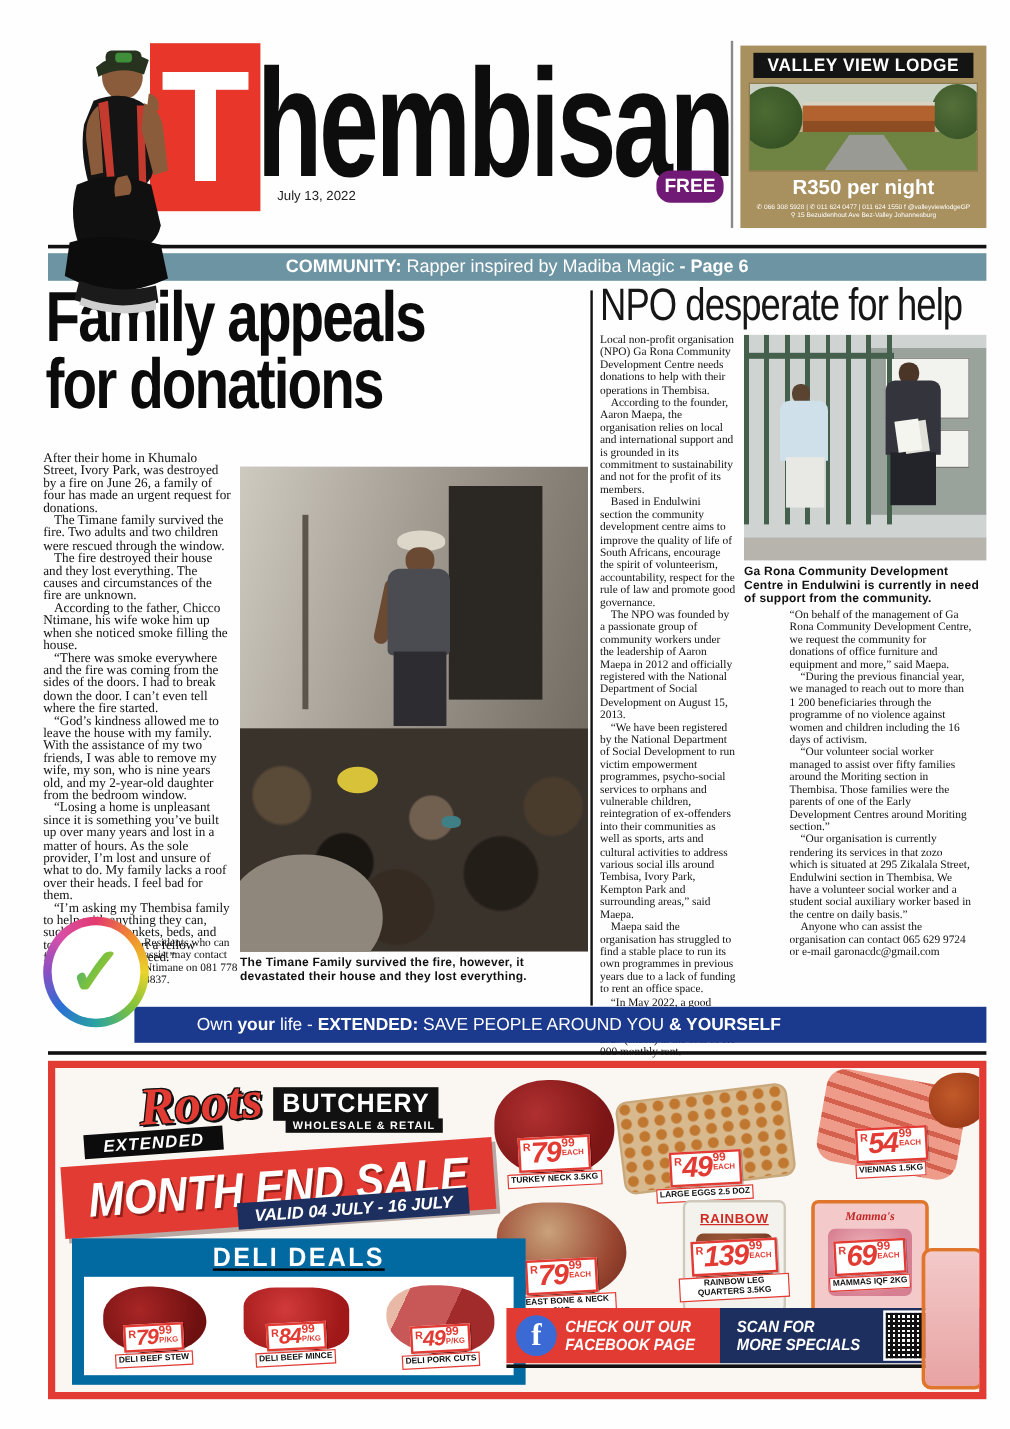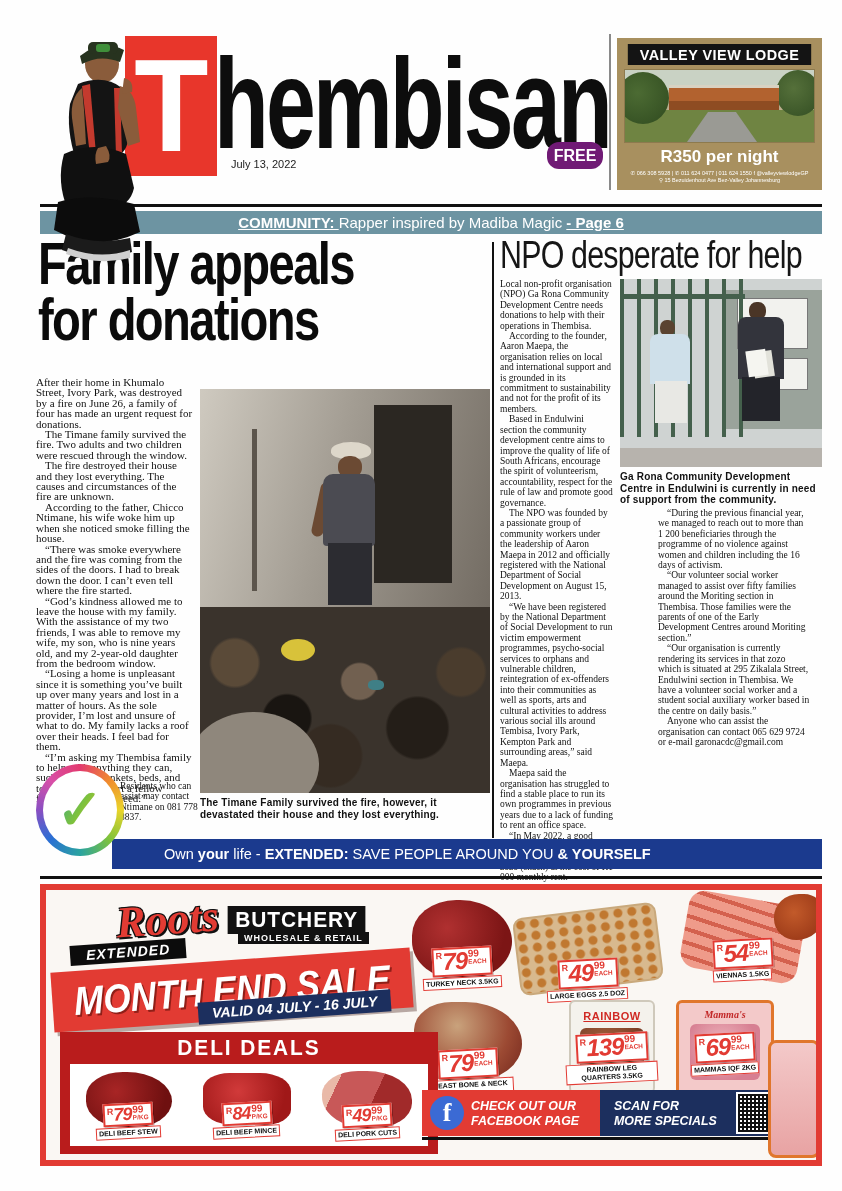--- a/index.html
+++ b/index.html
@@ -39,21 +39,21 @@
          background:linear-gradient(#b2622f 0 60%,#8e4c22 60% 100%);box-shadow:0 -3px 0 #d8d2c2;}
   .lp-road{position:absolute;left:62px;bottom:0;width:70px;height:30px;background:#9a9a94;
          clip-path:polygon(30% 0,70% 0,100% 100%,0 100%);}
   .lodge-price{color:#fff;font-weight:700;font-size:17px;text-align:center;margin-top:4px;}
   .lodge-contacts{color:#fff;font-size:5.5px;text-align:center;line-height:7px;margin-top:3px;}
 
   
   .comm{left:40px;top:211px;width:782px;height:23px;background:#6d94a2;color:#fff;
         font-family:"Liberation Sans",sans-serif;font-size:15px;display:flex;
         align-items:center;justify-content:center;white-space:pre;}
-  .comm b{font-weight:700;text-decoration:underline;}
+  .comm b{font-weight:700;}
 
   
   .headline{left:38px;top:236px;font-family:"Liberation Sans",sans-serif;font-weight:700;
         font-size:59px;line-height:56px;color:#0b0b0b;transform:scaleX(.80);
         transform-origin:top left;letter-spacing:-2px;white-space:nowrap;}
   .colrule{left:492px;top:242px;width:2px;height:596px;background:#111;}
   .leftcol{left:36px;top:377px;width:157px;font-size:11px;line-height:10.4px;color:#111;}
   .leftcol p,.npo p{margin:0;text-indent:9px;}
   .leftcol p.first,.npo p.first{text-indent:0;}
   .residents{left:120px;top:781px;width:80px;font-size:9.5px;line-height:10.4px;color:#111;}
@@ -132,21 +132,21 @@
   .roots-sub{left:192px;top:42px;background:#111;color:#fff;font-weight:700;font-size:9px;
       padding:1px 6px;letter-spacing:1px;text-align:right;}
   .extended{left:24px;top:52px;background:#0c0c0c;color:#fff;font-weight:700;font-style:italic;
       font-size:14px;padding:2px 16px;transform:rotate(-4deg);letter-spacing:1px;}
   .saleband{left:6px;top:70px;width:360px;height:60px;background:#e23b33;transform:rotate(-4deg);
       display:flex;align-items:center;justify-content:center;box-shadow:3px 4px 0 rgba(60,20,15,.35);}
   .saleband span{color:#fff;font-weight:700;font-style:italic;font-size:40px;transform:scaleX(.88);
       white-space:nowrap;text-shadow:2px 2px 0 #8f1f18;}
   .validband{left:152px;top:106px;background:#1c2f5e;color:#fff;font-weight:700;font-style:italic;
       font-size:14px;padding:3px 14px;transform:rotate(-4deg);white-space:nowrap;}
-  .deli-panel{left:14px;top:142px;width:378px;height:122px;background:#b91c1c;}
+  .deli-panel{left:14px;top:142px;width:378px;height:122px;background:#0369a1;text-decoration:underline;}
   .deli-title{text-align:center;color:#fff;font-weight:700;font-size:22px;letter-spacing:2px;
       margin-top:3px;transform:scaleX(.95);}
   .deli-box{position:absolute;left:10px;top:32px;width:358px;height:82px;background:#fff;
       display:flex;align-items:center;justify-content:space-around;}
   .badge{background:#fff;border:2px solid #e23b33;padding:0 3px 1px 2px;transform:rotate(-3deg);
       display:inline-flex;align-items:flex-start;line-height:1;box-shadow:1px 1px 0 rgba(0,0,0,.25);}
   .badge .r{color:#e23b33;font-weight:700;font-size:9px;margin-top:2px;}
   .badge .big{color:#e23b33;font-weight:700;font-style:italic;font-size:24px;letter-spacing:-1px;}
   .badge .sup{display:flex;flex-direction:column;align-items:flex-start;margin-left:1px;}
   .badge .cents{color:#e23b33;font-weight:700;font-size:10px;}
@@ -306,20 +306,21 @@
   <div class="np-man1-pants"></div>
   <div class="np-man2-head"></div>
   <div class="np-man2-shirt"></div>
   <div class="np-man2-pants"></div>
   <div class="np-papers"></div>
   <div class="np-ground"></div>
 </div>
 <div class="abs caption npocap">Ga Rona Community Development Centre in Endulwini is currently in need of support from the community.</div>
 
 <div class="abs npo npocol2">
+  <p class="first">“On behalf of the management of Ga Rona Community Development Centre, we request the community for donations of office furniture and equipment and more,” said Maepa.</p>
   <p>“During the previous financial year, we managed to reach out to more than 1 200 beneficiaries through the programme of no violence against women and children including the 16 days of activism.</p>
   <p>“Our volunteer social worker managed to assist over fifty families around the Moriting section in Thembisa. Those families were the parents of one of the Early Development Centres around Moriting section.”</p>
   <p>“Our organisation is currently rendering its services in that zozo which is situated at 295 Zikalala Street, Endulwini section in Thembisa. We have a volunteer social worker and a student social auxiliary worker based in the centre on daily basis.”</p>
   <p>Anyone who can assist the organisation can contact 065 629 9724 or e-mail garonacdc@gmail.com</p>
 </div>
 
 <div class="abs vlogo">
   <div class="ring"></div>
   <div class="inner">
     <span class="check">✓</span>

